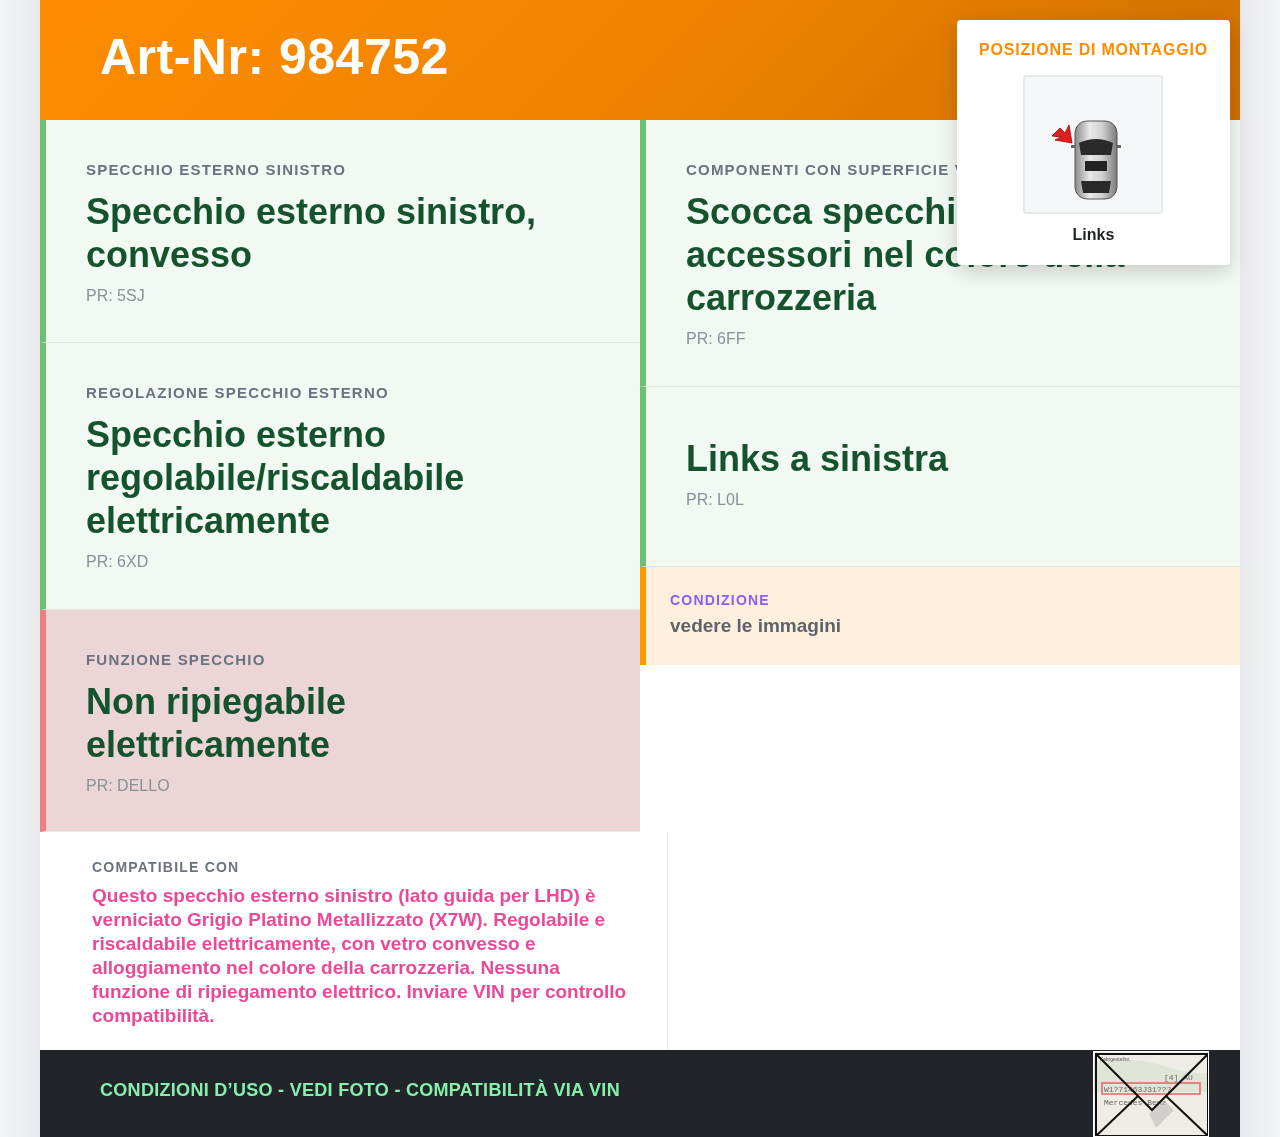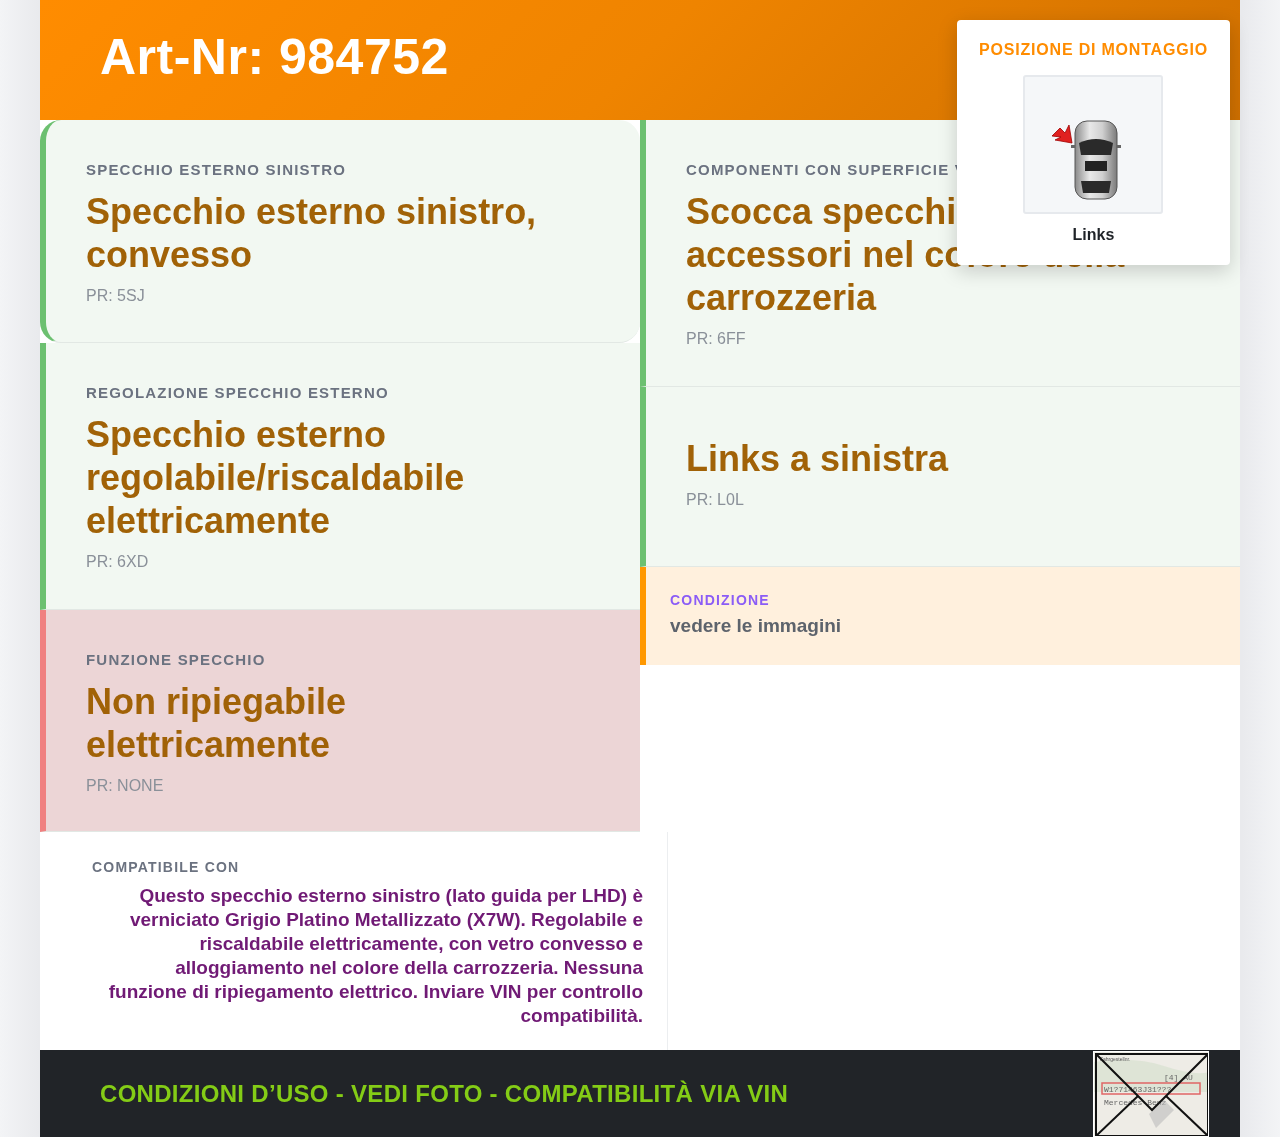--- a/index.html
+++ b/index.html
@@ -32,21 +32,21 @@
     position: relative; border-left: 6px solid #6cc070;
     background: #f2f8f2; padding: 40px 40px 0 40px;
     border-bottom: 1px solid #e2e8e4;
   }
   .card.red { border-left-color: #f08080; background: #ecd5d6; }
   .card-label {
     font-size: 15px; font-weight: 700; color: #6b7280; letter-spacing: 1.2px;
     text-transform: uppercase; line-height: 20px;
   }
   .card-title {
-    font-size: 36px; font-weight: 700; color: #a16207; line-height: 43px;
+    font-size: 36px; font-weight: 700; color: #14532d; line-height: 43px;
     margin-top: 10px;
   }
   .card-pr {
     font-size: 16px; color: #8a9099; margin-top: 10px; line-height: 20px;
   }
   .cond {
     position: relative; border-left: 6px solid #ff9800; background: #fff0dd;
     padding: 24px 24px 0 24px; height: 98px;
   }
   .cond-label {
@@ -58,29 +58,29 @@
   .compat {
     position: absolute; left: 0; top: 712px; width: 600px; height: 218px;
     padding: 26px 24px 0 24px; background: #fff;
     border-right: 1px solid #eceef0;
     margin-left: 28px;
   }
   .compat-label {
     font-size: 14px; font-weight: 700; color: #6b7280; letter-spacing: 1.2px; line-height: 18px;
   }
   .compat-text {
-    font-size: 19px; font-weight: 700; color: #701a75; line-height: 24px; margin-top: 8px; text-align: right;
+    font-size: 19px; font-weight: 700; color: #ec4899; line-height: 24px; margin-top: 8px;
   }
   .footer {
     position: absolute; left: 0; top: 1050px; width: 1200px; height: 87px;
     background: #212428;
   }
   .footer-text {
     position: absolute; left: 60px; top: 30px;
-    color: #84cc16; font-size: 24px; font-weight: 700; letter-spacing: 0.3px;
+    color: #86efac; font-size: 18px; font-weight: 700; letter-spacing: 0.3px;
   }
   .vin-thumb {
     position: absolute; left: 1053px; top: 1px; width: 116px; height: 86px;
     background: #eceae4; border: 1px solid #ffffff;
     overflow: hidden;
   }
   .popup {
     position: absolute; left: 957px; top: 20px; width: 273px; height: 245px;
     background: #ffffff; border-radius: 4px;
     box-shadow: 0 6px 20px rgba(0,0,0,0.18);
@@ -102,34 +102,34 @@
 <body>
 
 <div class="page">
 
   <div class="header">
     <div class="header-title">Art-Nr: 984752</div>
   </div>
 
   <div class="grid">
     <div class="col-left">
-      <div class="card" style="height:223px;border-radius:21px;">
+      <div class="card" style="height:223px;">
         <div class="card-label">SPECCHIO ESTERNO SINISTRO</div>
         <div class="card-title">Specchio esterno sinistro, convesso</div>
         <div class="card-pr">PR: 5SJ</div>
       </div>
       <div class="card" style="height:267px;">
         <div class="card-label">REGOLAZIONE SPECCHIO ESTERNO</div>
         <div class="card-title" style="padding-right:60px;">Specchio esterno regolabile/riscaldabile elettricamente</div>
         <div class="card-pr">PR: 6XD</div>
       </div>
       <div class="card red" style="height:222px;">
         <div class="card-label">FUNZIONE SPECCHIO</div>
         <div class="card-title" style="padding-right:220px;">Non ripiegabile elettricamente</div>
-        <div class="card-pr">PR: NONE</div>
+        <div class="card-pr">PR: DELLO</div>
       </div>
     </div>
 
     <div class="col-right">
       <div class="card" style="height:267px;">
         <div class="card-label" style="white-space:nowrap;">COMPONENTI CON SUPERFICIE VERNICIATA</div>
         <div class="card-title" style="padding-right:60px;">Scocca specchietto e vari accessori nel colore della carrozzeria</div>
         <div class="card-pr">PR: 6FF</div>
       </div>
       <div class="card" style="height:180px;">

